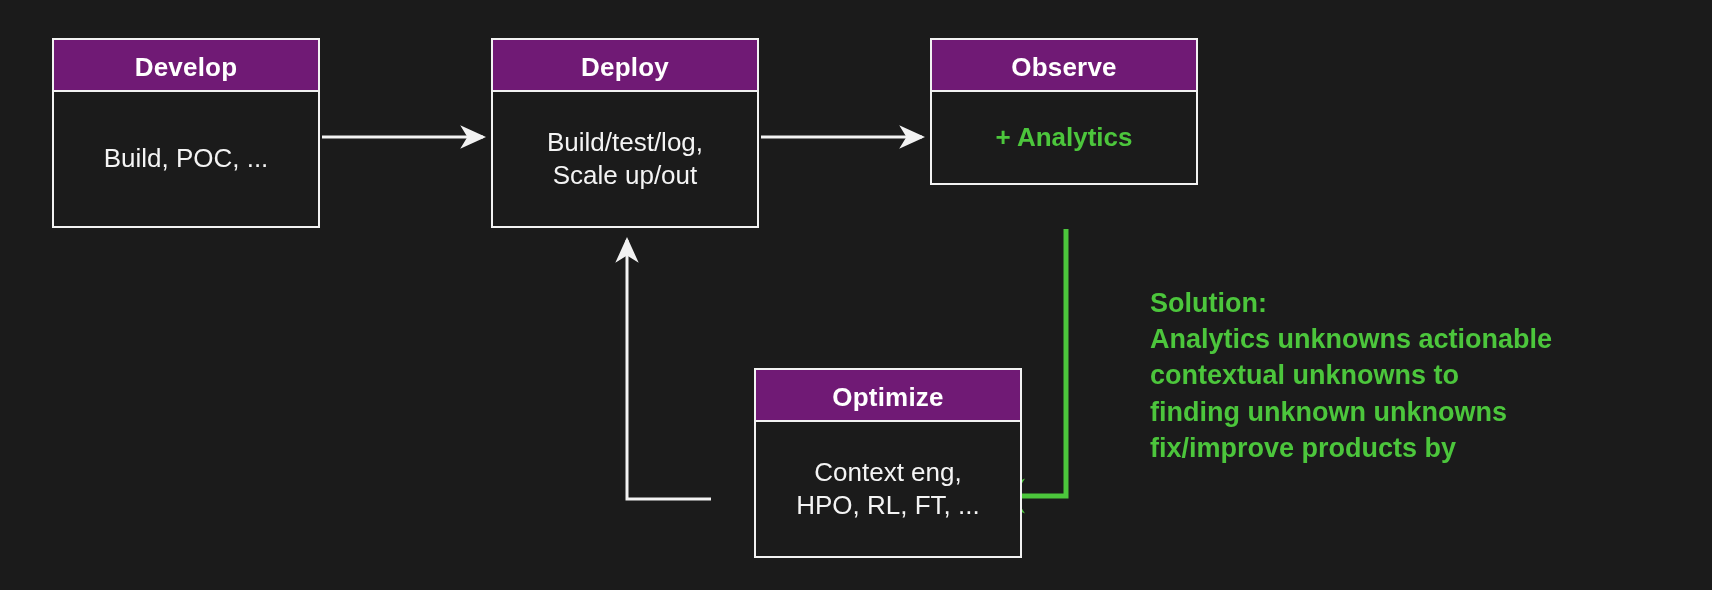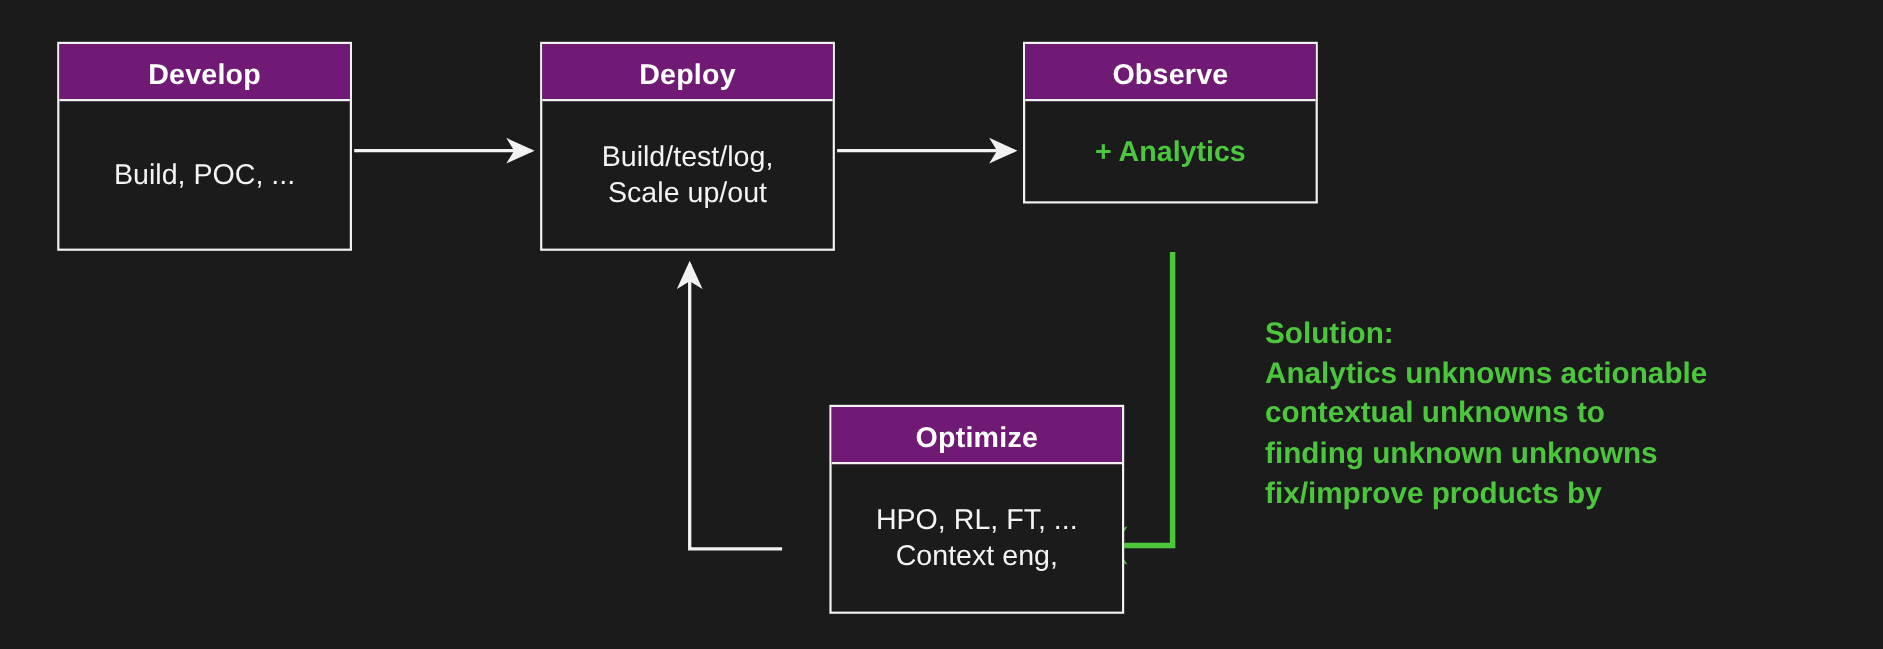--- a/index.html
+++ b/index.html
@@ -120,22 +120,22 @@
   <div class="node node-observe">
     <div class="node-header">Observe</div>
     <div class="node-body">
       <span class="accent">+ Analytics</span>
     </div>
   </div>
 
   <div class="node node-optimize">
     <div class="node-header">Optimize</div>
     <div class="node-body">
+      <span>Context eng,</span>
       <span>HPO, RL, FT, ...</span>
-      <span>Context eng,</span>
     </div>
   </div>
 
   <div class="note">
     <div>Solution:</div>
     <div>Analytics unknowns actionable</div>
     <div>contextual unknowns to</div>
     <div>finding unknown unknowns</div>
     <div>fix/improve products by</div>
   </div>

